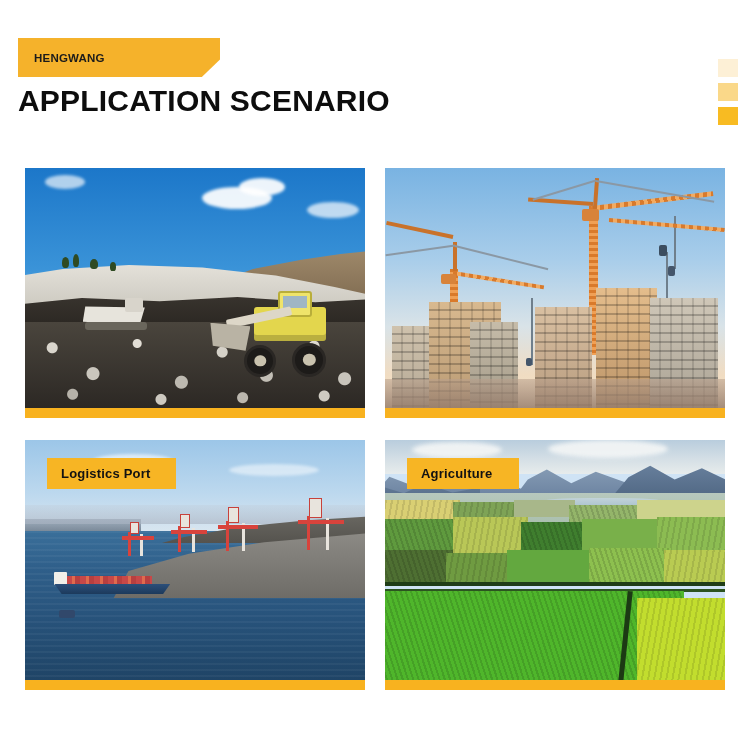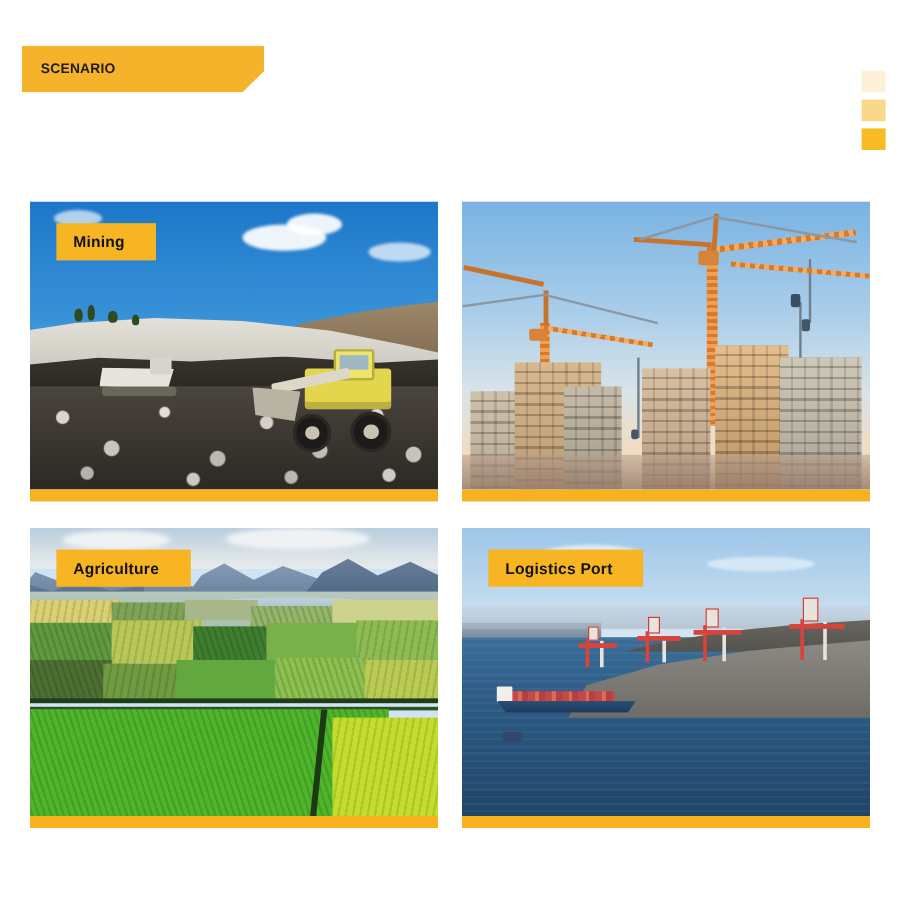--- a/index.html
+++ b/index.html
@@ -187,23 +187,24 @@
   .hedge { position: absolute; background: #1f3d18; }
 </style>
 </head>
 <body>
 
 <div class="page">
 
   <div class="header">
 
     <div class="brand-banner">
-      <div class="brand-line1">SCENARIO</div>
-    </div>
-
+      <div class="brand-line1">HENGWANG</div>
+    </div>
+
+    <div class="page-title">APPLICATION SCENARIO</div>
 
     <div class="deco-stack">
       <div class="deco-sq deco-1"></div>
       <div class="deco-sq deco-2"></div>
       <div class="deco-sq deco-3"></div>
     </div>
   </div>
 
   <div class="grid">
 
@@ -229,21 +230,20 @@
         </div>
         <div class="loader">
           <div class="ld-body"></div>
           <div class="ld-cab"></div>
           <div class="ld-arm"></div>
           <div class="ld-bucket"></div>
           <div class="wheel wheel-a"></div>
           <div class="wheel wheel-b"></div>
         </div>
       </div>
-      <div class="card-label">Mining</div>
       <div class="card-bar"></div>
     </div>
 
     <div class="card">
       <div class="card-photo">
         <div class="sky-arch"></div>
 
         <div class="crane" style="left:0;top:0;width:100%;height:100%;">
           <div class="cr-mast" style="left:60%;top:16%;width:9px;height:62%;"></div>
           <div class="cr-jib" style="left:61%;top:16%;width:36%;height:5px;transform:rotate(-7deg);transform-origin:left center;"></div>
@@ -298,63 +298,20 @@
           <div class="floors"></div>
           <div class="cols"></div>
         </div>
         <div class="skyline"></div>
       </div>
       <div class="card-bar"></div>
     </div>
 
     <div class="card">
       <div class="card-photo">
-        <div class="ag-sky"></div>
-        <div class="ag-cloud" style="left:8%;top:1%;width:90px;height:16px;"></div>
-        <div class="ag-cloud" style="left:48%;top:0%;width:120px;height:18px;"></div>
-
-        <div class="mtn2" style="left:-4%;top:10%;width:44%;height:14%;clip-path:polygon(0 100%,12% 38%,26% 62%,40% 24%,58% 56%,74% 30%,100% 74%,100% 100%);"></div>
-        <div class="mtn2" style="left:38%;top:9%;width:40%;height:15%;clip-path:polygon(0 100%,10% 50%,24% 22%,42% 60%,60% 28%,82% 58%,100% 36%,100% 100%);"></div>
-        <div class="mtn" style="left:66%;top:8%;width:40%;height:17%;clip-path:polygon(0 100%,14% 44%,30% 16%,48% 50%,68% 22%,88% 54%,100% 40%,100% 100%);"></div>
-        <div class="mtn" style="left:-6%;top:14%;width:34%;height:12%;clip-path:polygon(0 100%,16% 46%,34% 68%,52% 34%,76% 66%,100% 48%,100% 100%);opacity:.85;"></div>
-
-        <div class="ag-mid"></div>
-        <div class="ag-lake"></div>
-
-        <div class="field stripes-b" style="left:0;top:25%;width:22%;height:9%;background-color:#d9cf73;"></div>
-        <div class="field stripes-b" style="left:20%;top:26%;width:20%;height:8%;background-color:#7ea356;"></div>
-        <div class="field" style="left:38%;top:25%;width:18%;height:7%;background-color:#a8b78a;"></div>
-        <div class="field stripes-a" style="left:54%;top:27%;width:22%;height:8%;background-color:#94b56a;"></div>
-        <div class="field" style="left:74%;top:25%;width:26%;height:8%;background-color:#cdd38c;"></div>
-
-        <div class="field stripes-a" style="left:-2%;top:33%;width:26%;height:14%;background-color:#5f9a3e;"></div>
-        <div class="field stripes-b" style="left:20%;top:32%;width:22%;height:15%;background-color:#b9c757;"></div>
-        <div class="field stripes-a" style="left:40%;top:34%;width:20%;height:14%;background-color:#3f7e2e;"></div>
-        <div class="field" style="left:58%;top:33%;width:24%;height:15%;background-color:#79b04a;"></div>
-        <div class="field stripes-b" style="left:80%;top:32%;width:22%;height:16%;background-color:#8cbc52;"></div>
-
-        <div class="field stripes-a" style="left:-2%;top:46%;width:22%;height:14%;background-color:#4e6f32;"></div>
-        <div class="field stripes-b" style="left:18%;top:47%;width:20%;height:13%;background-color:#6f9b41;"></div>
-        <div class="field" style="left:36%;top:46%;width:26%;height:14%;background-color:#63a83f;"></div>
-        <div class="field stripes-a" style="left:60%;top:45%;width:24%;height:15%;background-color:#8dc04f;"></div>
-        <div class="field stripes-b" style="left:82%;top:46%;width:20%;height:14%;background-color:#b9cb52;"></div>
-
-        <div class="hedge" style="left:0;top:59%;width:100%;height:2%;"></div>
-        <div class="hedge" style="left:0;top:62%;width:100%;height:1.4%;background:#2c5420;"></div>
-
-        <div class="field stripes-a" style="left:-4%;top:63%;width:92%;height:38%;background-color:#4fb62b;"></div>
-        <div class="field stripes-b" style="left:74%;top:66%;width:30%;height:36%;background-color:#c2dd2e;"></div>
-        <div class="hedge" style="left:70%;top:63%;width:5px;height:38%;transform:rotate(6deg);background:#1c3a14;"></div>
-      </div>
-      <div class="card-label">Agriculture</div>
-      <div class="card-bar"></div>
-    </div>
-
-    <div class="card">
-      <div class="card-photo">
         <div class="sky-port"></div>
         <div class="cloud" style="left:20%;top:6%;width:80px;height:14px;opacity:.6;"></div>
         <div class="cloud" style="left:60%;top:10%;width:90px;height:12px;opacity:.5;"></div>
         <div class="city-far"></div>
         <div class="port-haze"></div>
         <div class="water"></div>
         <div class="quay-back"></div>
         <div class="quay"></div>
 
         <div class="gantry" style="left:28%;top:34%;width:40px;height:34px;">
@@ -386,14 +343,57 @@
           <div class="ship-cont"></div>
           <div class="ship-sup"></div>
           <div class="ship-hull"></div>
         </div>
         <div class="tug"></div>
       </div>
       <div class="card-label">Logistics Port</div>
       <div class="card-bar"></div>
     </div>
 
+    <div class="card">
+      <div class="card-photo">
+        <div class="ag-sky"></div>
+        <div class="ag-cloud" style="left:8%;top:1%;width:90px;height:16px;"></div>
+        <div class="ag-cloud" style="left:48%;top:0%;width:120px;height:18px;"></div>
+
+        <div class="mtn2" style="left:-4%;top:10%;width:44%;height:14%;clip-path:polygon(0 100%,12% 38%,26% 62%,40% 24%,58% 56%,74% 30%,100% 74%,100% 100%);"></div>
+        <div class="mtn2" style="left:38%;top:9%;width:40%;height:15%;clip-path:polygon(0 100%,10% 50%,24% 22%,42% 60%,60% 28%,82% 58%,100% 36%,100% 100%);"></div>
+        <div class="mtn" style="left:66%;top:8%;width:40%;height:17%;clip-path:polygon(0 100%,14% 44%,30% 16%,48% 50%,68% 22%,88% 54%,100% 40%,100% 100%);"></div>
+        <div class="mtn" style="left:-6%;top:14%;width:34%;height:12%;clip-path:polygon(0 100%,16% 46%,34% 68%,52% 34%,76% 66%,100% 48%,100% 100%);opacity:.85;"></div>
+
+        <div class="ag-mid"></div>
+        <div class="ag-lake"></div>
+
+        <div class="field stripes-b" style="left:0;top:25%;width:22%;height:9%;background-color:#d9cf73;"></div>
+        <div class="field stripes-b" style="left:20%;top:26%;width:20%;height:8%;background-color:#7ea356;"></div>
+        <div class="field" style="left:38%;top:25%;width:18%;height:7%;background-color:#a8b78a;"></div>
+        <div class="field stripes-a" style="left:54%;top:27%;width:22%;height:8%;background-color:#94b56a;"></div>
+        <div class="field" style="left:74%;top:25%;width:26%;height:8%;background-color:#cdd38c;"></div>
+
+        <div class="field stripes-a" style="left:-2%;top:33%;width:26%;height:14%;background-color:#5f9a3e;"></div>
+        <div class="field stripes-b" style="left:20%;top:32%;width:22%;height:15%;background-color:#b9c757;"></div>
+        <div class="field stripes-a" style="left:40%;top:34%;width:20%;height:14%;background-color:#3f7e2e;"></div>
+        <div class="field" style="left:58%;top:33%;width:24%;height:15%;background-color:#79b04a;"></div>
+        <div class="field stripes-b" style="left:80%;top:32%;width:22%;height:16%;background-color:#8cbc52;"></div>
+
+        <div class="field stripes-a" style="left:-2%;top:46%;width:22%;height:14%;background-color:#4e6f32;"></div>
+        <div class="field stripes-b" style="left:18%;top:47%;width:20%;height:13%;background-color:#6f9b41;"></div>
+        <div class="field" style="left:36%;top:46%;width:26%;height:14%;background-color:#63a83f;"></div>
+        <div class="field stripes-a" style="left:60%;top:45%;width:24%;height:15%;background-color:#8dc04f;"></div>
+        <div class="field stripes-b" style="left:82%;top:46%;width:20%;height:14%;background-color:#b9cb52;"></div>
+
+        <div class="hedge" style="left:0;top:59%;width:100%;height:2%;"></div>
+        <div class="hedge" style="left:0;top:62%;width:100%;height:1.4%;background:#2c5420;"></div>
+
+        <div class="field stripes-a" style="left:-4%;top:63%;width:92%;height:38%;background-color:#4fb62b;"></div>
+        <div class="field stripes-b" style="left:74%;top:66%;width:30%;height:36%;background-color:#c2dd2e;"></div>
+        <div class="hedge" style="left:70%;top:63%;width:5px;height:38%;transform:rotate(6deg);background:#1c3a14;"></div>
+      </div>
+      <div class="card-label">Agriculture</div>
+      <div class="card-bar"></div>
+    </div>
+
   </div>
 </div>
 
 </body></html>

